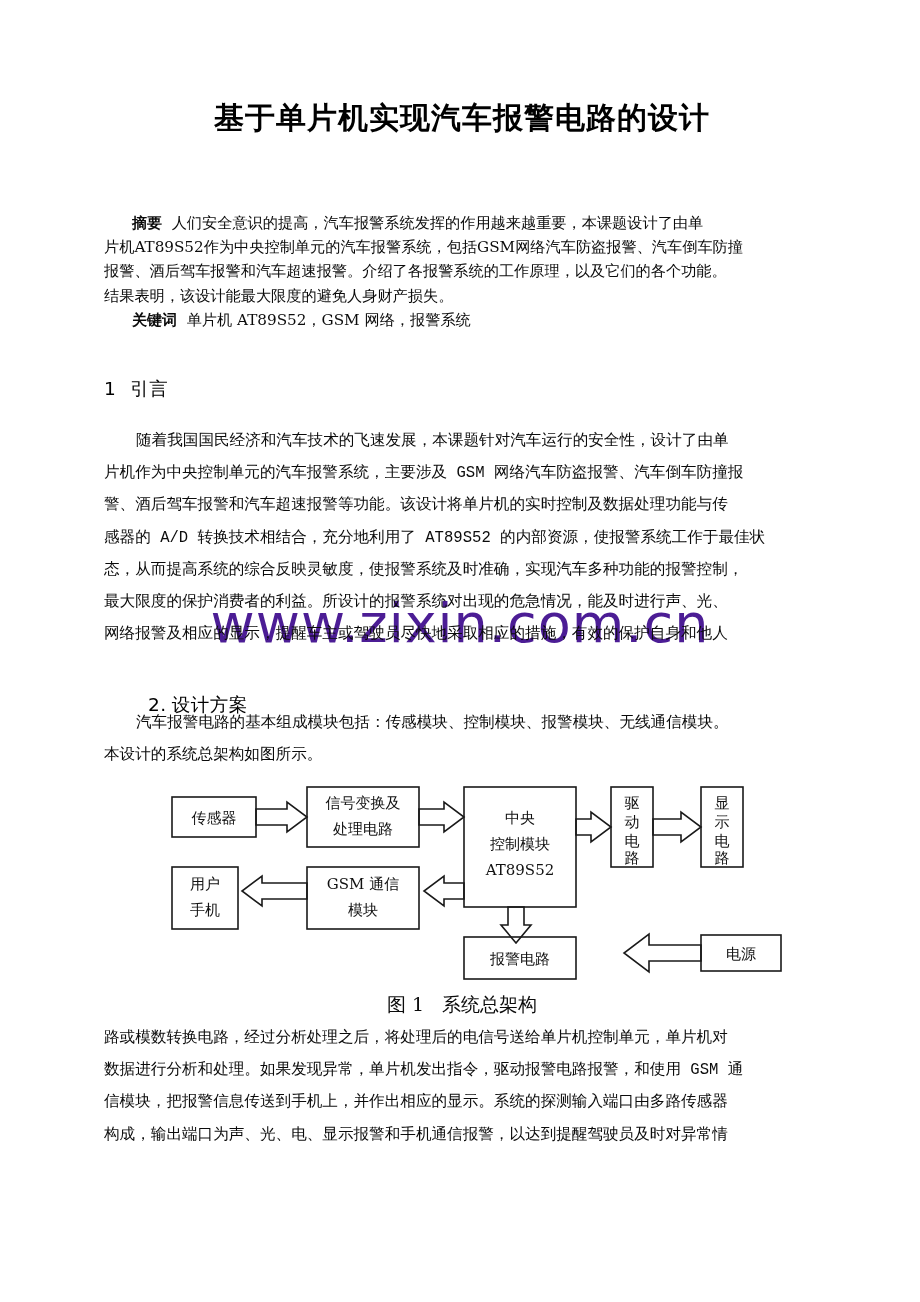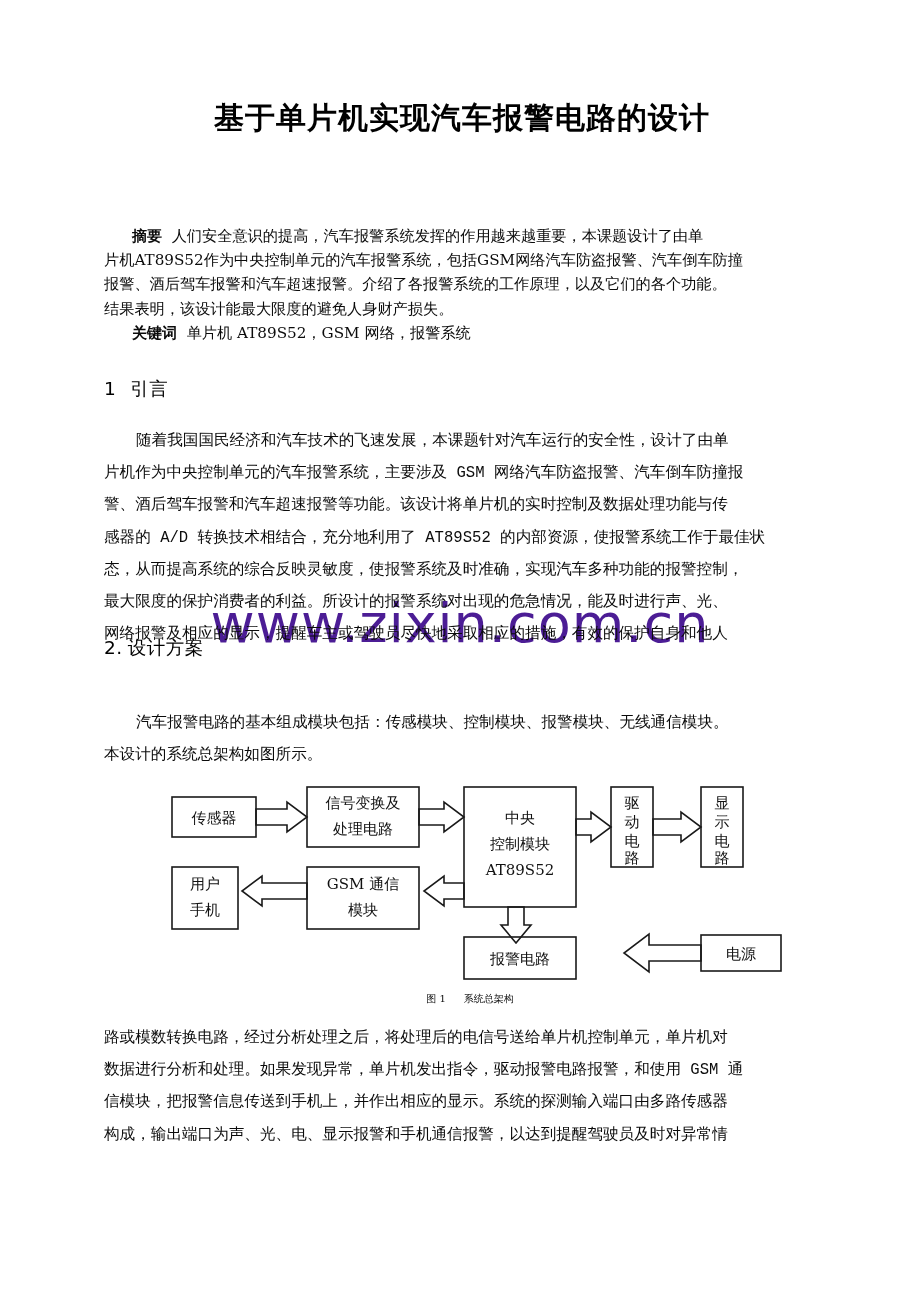--- a/index.html
+++ b/index.html
@@ -54,21 +54,21 @@
     font-size: 30px;
     letter-spacing: 1px;
     color: #000;
     z-index: 2;
   }
 
   
   #abstract {
     position: absolute;
     left: 0;
-    top: 224px;
+    top: 211px;
     width: 716px;
     z-index: 2;
   }
   .abs-line {
     font-size: 15.2px;
     line-height: 24.2px;
     white-space: nowrap;
     letter-spacing: 0px;
   }
   .abs-line.indent { text-indent: 28px; }
@@ -84,21 +84,21 @@
     left: 0;
     font-family: "DejaVu Sans", "Liberation Sans", sans-serif;
     font-weight: normal;
     font-size: 18.5px;
     letter-spacing: 0.5px;
     color: #000;
     white-space: nowrap;
     z-index: 2;
   }
   #h-intro { top: 376px; }
-  #h-design { top: 635px; }
+  #h-design { top: 692px; margin-left: 44px; }
   .h1 .num { margin-right: 14px; }
   .h1.tight .num { margin-right: 5px; }
 
   
   .para {
     position: absolute;
     left: 0;
     width: 716px;
     z-index: 2;
   }
@@ -119,25 +119,25 @@
     position: absolute;
     left: 0;
     top: 779px;
     width: 716px;
     height: 212px;
     z-index: 3;
   }
   #figure svg { display: block; }
   .fig-cap {
     position: absolute;
-    left: 8px;
+    left: 0;
     top: 992px;
     width: 716px;
     text-align: center;
-    font-size: 10px;
+    font-size: 19px;
     white-space: nowrap;
     z-index: 3;
   }
   .fig-cap .gap { display: inline-block; width: 18px; }
 </style>
 </head>
 <body>
 
 <div id="page">
 

